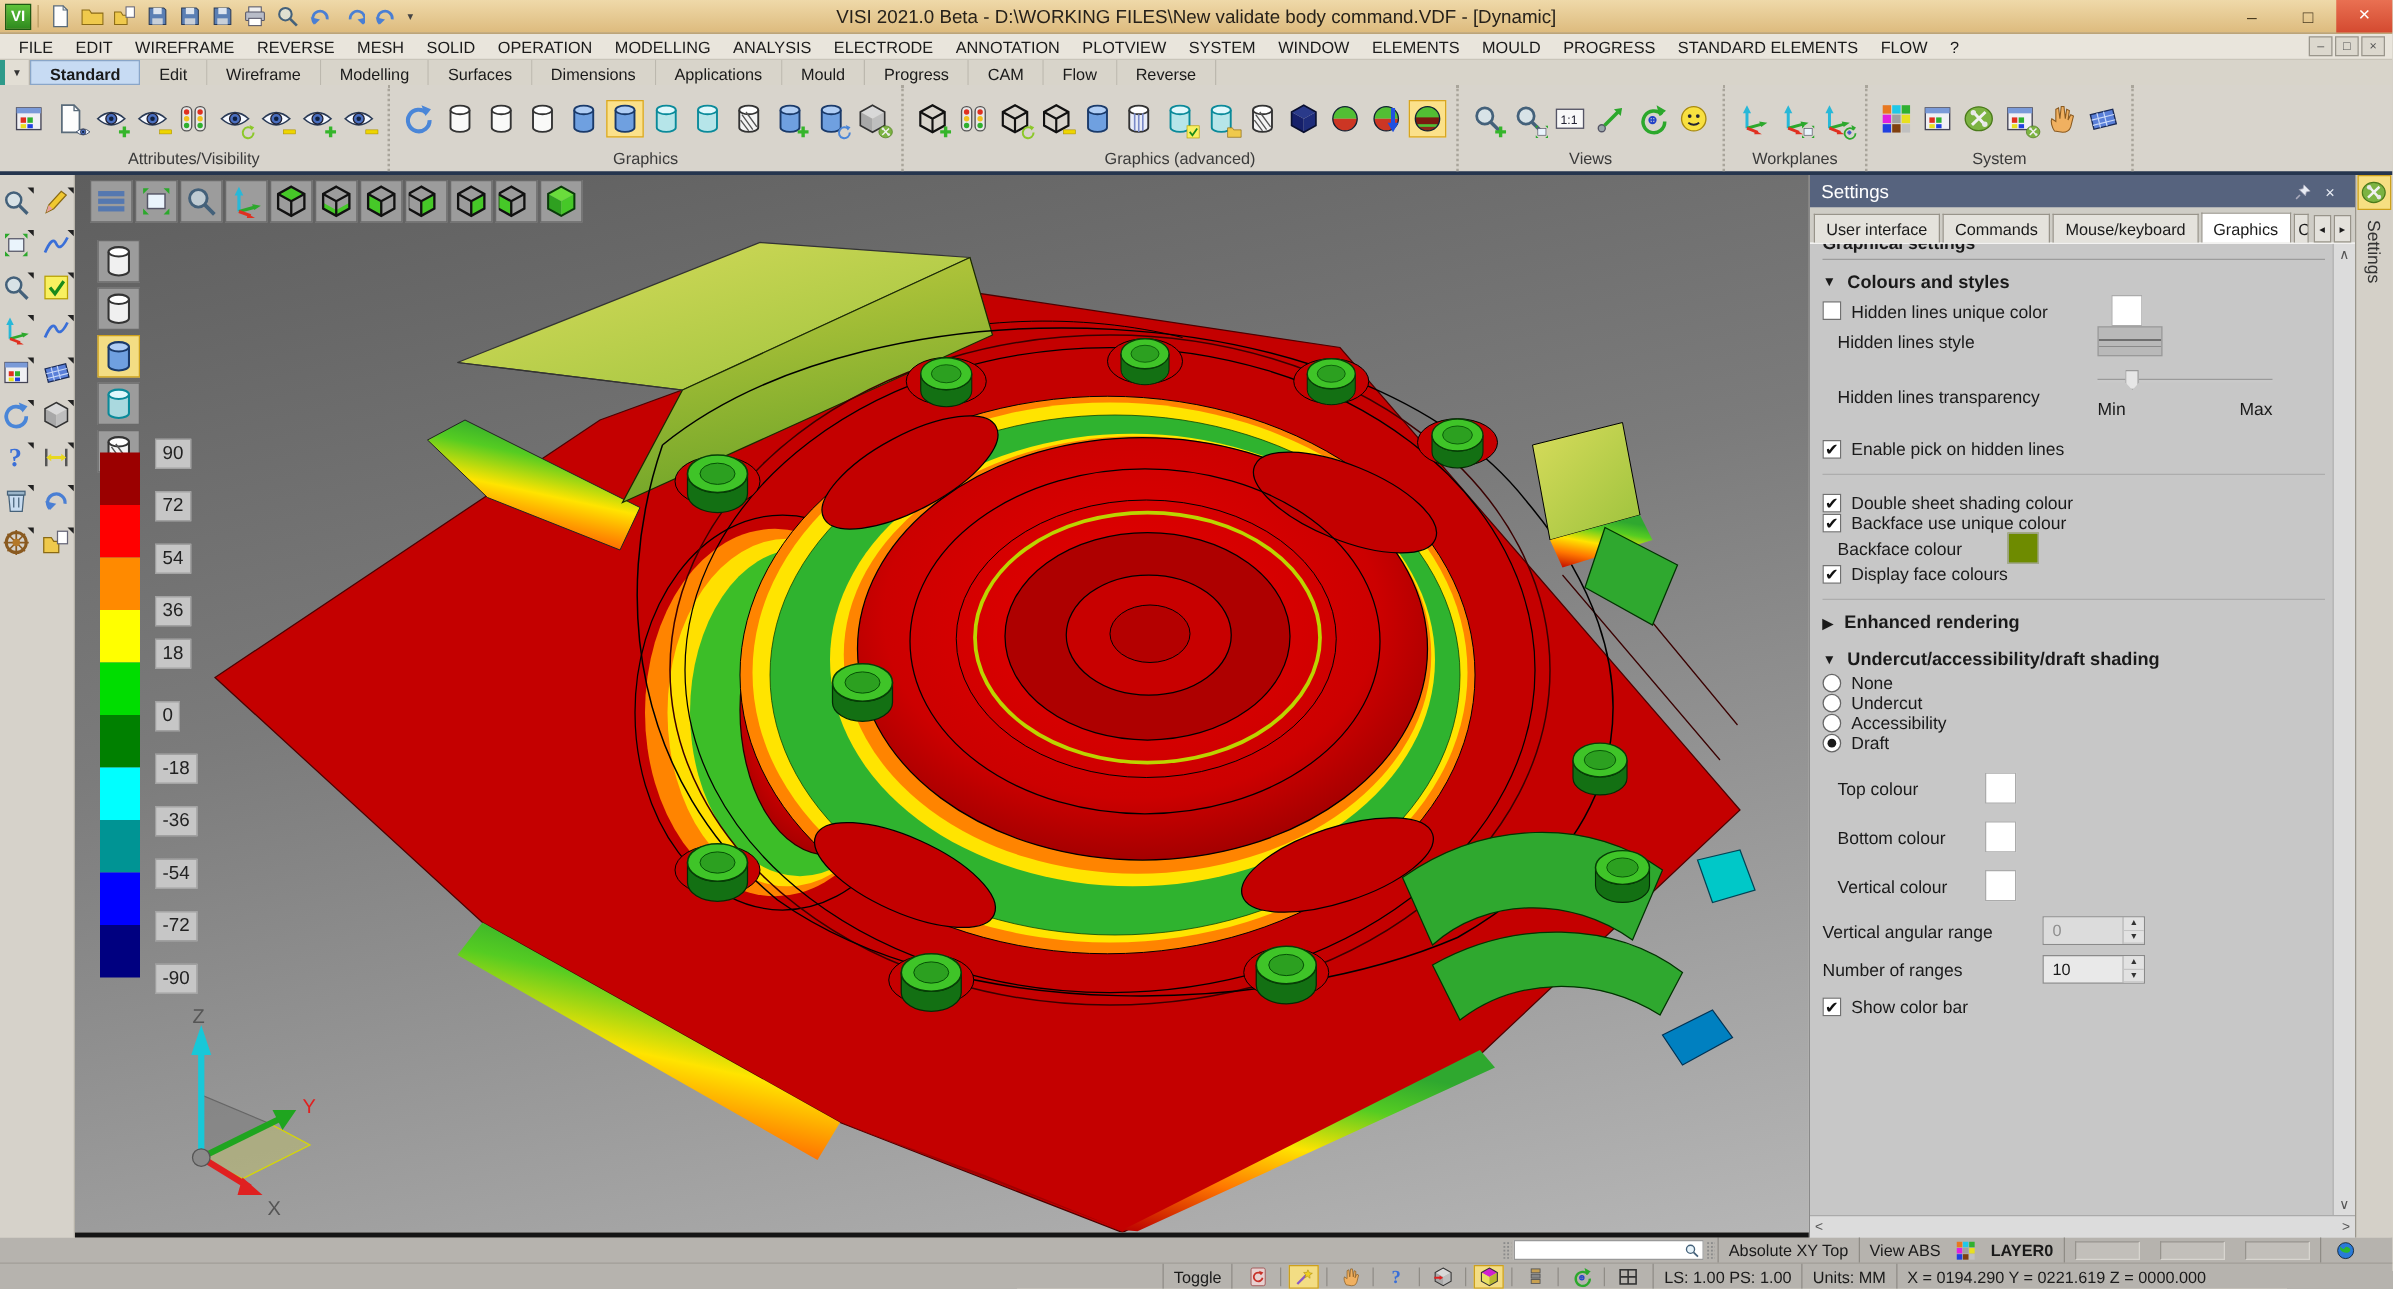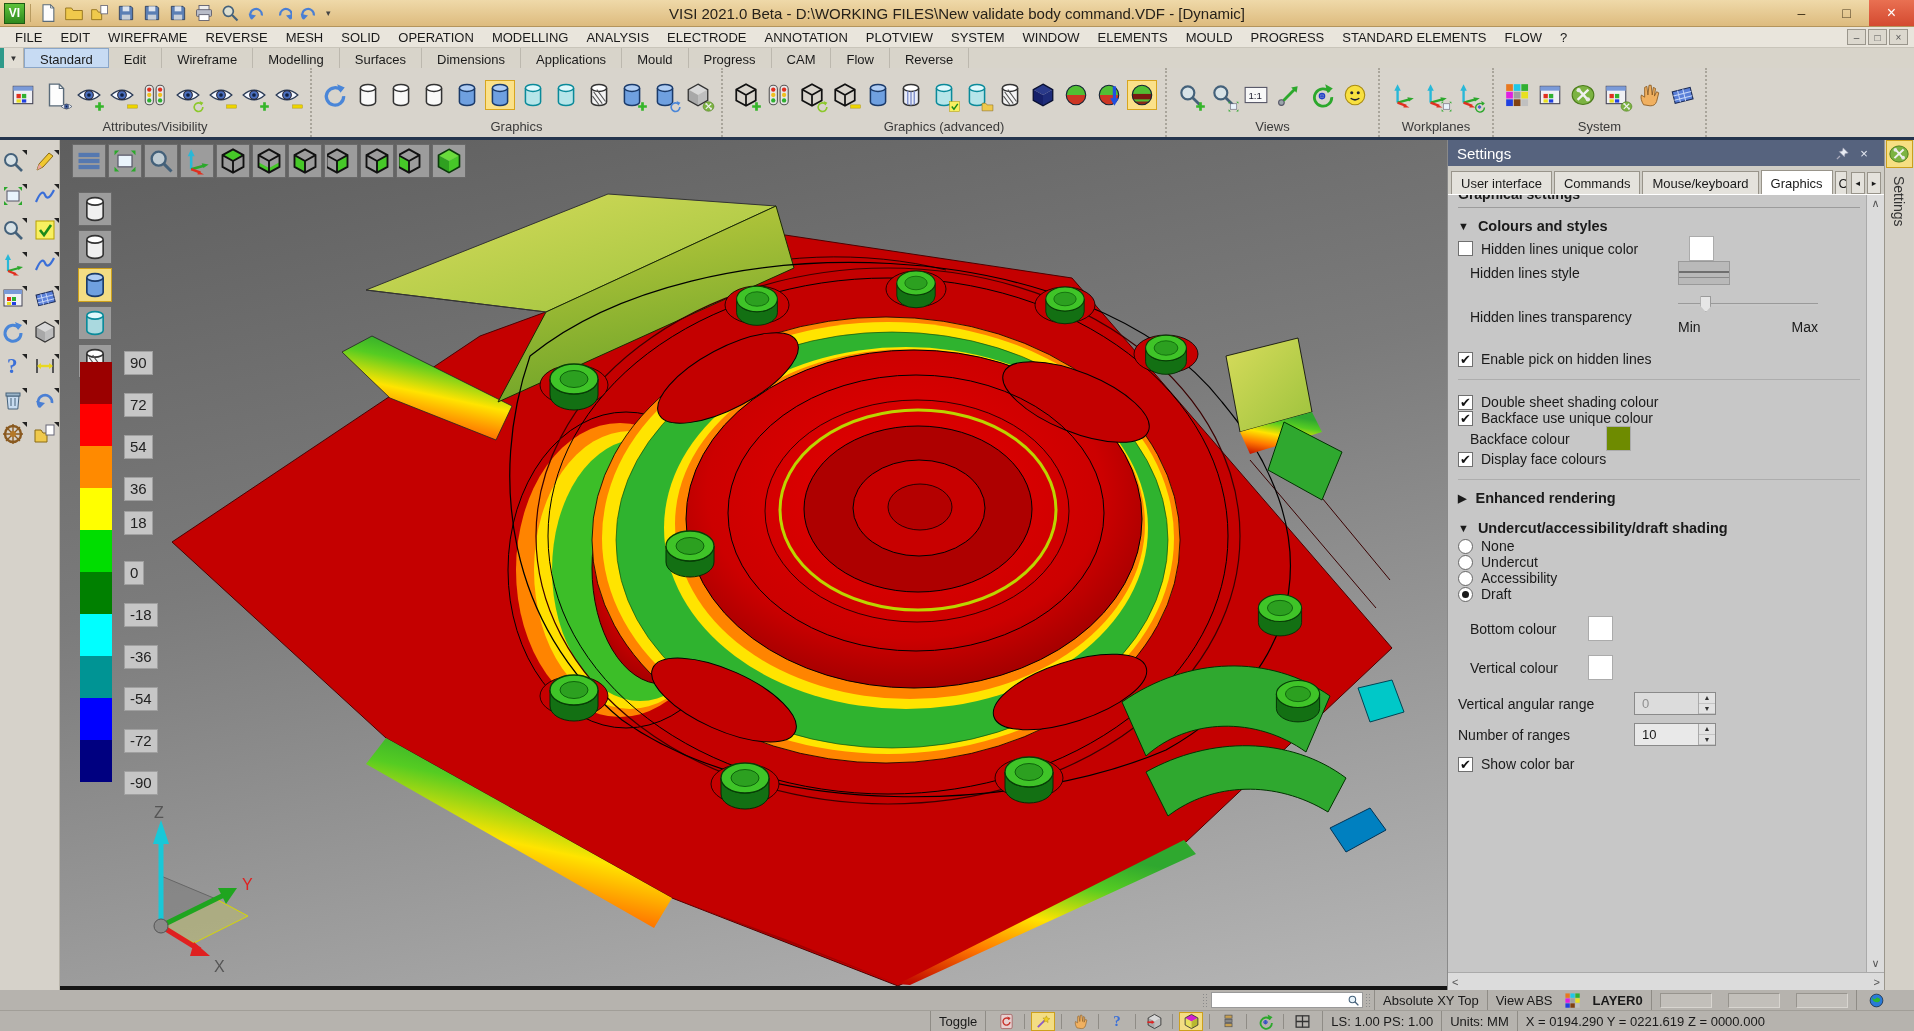--- a/index.html
+++ b/index.html
@@ -23,21 +23,21 @@
   
   .menubar{height:21px;background:#E9E5DC;display:flex;align-items:center;padding:0 6px;border-bottom:1px solid #C9C5BA}
   .mitem{font-size:13px;padding:0 9px;white-space:nowrap}
   .mwin{margin-left:auto;display:flex;gap:2px}
   .mwbtn{width:19px;height:16px;border:1px solid #9a968c;background:#DCD8CE;font-size:10px;display:flex;align-items:center;justify-content:center;color:#555}
 
   
   .tabrow{height:20px;background:#D8D4CA;display:flex;align-items:stretch}
   .tabcaret{width:24px;border-right:1px solid #B8B4AA;border-left:4px solid #2E9A8A;display:flex;align-items:center;justify-content:center;font-size:8px;color:#333;background:#E2DED4}
   .tab{font-size:13px;padding:2px 15px 0;border-right:1px solid #BCB8AE;display:flex;align-items:center;background:#D8D4CA}
-  .tab.active{background:#C7DBF3;border:1px solid #8AA6C8;font-weight:normal}
+  .tab.active{background:#C7DBF3;border:1px solid #8AA6C8;font-weight:bold}
 
   
   .toolbar{height:72px;background:#D8D4CC;display:flex;border-bottom:3px solid #25354E}
   .tgroup{display:flex;flex-direction:column;border-right:2px dotted #A9A59B;padding:0 4px}
   .ticons{flex:1;display:flex;align-items:center;gap:3px;padding:3px 4px 0}
   .tlabel{font-size:13px;color:#3a3a3a;text-align:center;padding:0 2px 3px}
   .tic{position:relative;width:30px;height:30px;display:flex;align-items:center;justify-content:center}
   .tic svg{width:26px;height:26px}
   .tic.sel{background:#FBE18A;border:1px solid #D8A51E}
   .ovl{position:absolute;right:-2px;bottom:-2px;width:13px;height:13px}
@@ -1268,20 +1268,25 @@
             </div>
           <div class="srow">
               <span class="rad"></span>
               <span>Accessibility</span>
             </div>
           <div class="srow">
               <span class="rad checked"></span>
               <span>Draft</span>
             </div>
 
+          <div class="srow" style="margin-top:16px">
+              <span class="ind"></span>
+              <span style="width:110px">Top colour</span>
+              <span class="swatch"></span>
+            </div>
           <div class="srow" style="margin-top:14px">
               <span class="ind"></span>
               <span style="width:110px">Bottom colour</span>
               <span class="swatch"></span>
             </div>
           <div class="srow" style="margin-top:14px">
               <span class="ind"></span>
               <span style="width:110px">Vertical colour</span>
               <span class="swatch"></span>
             </div>

